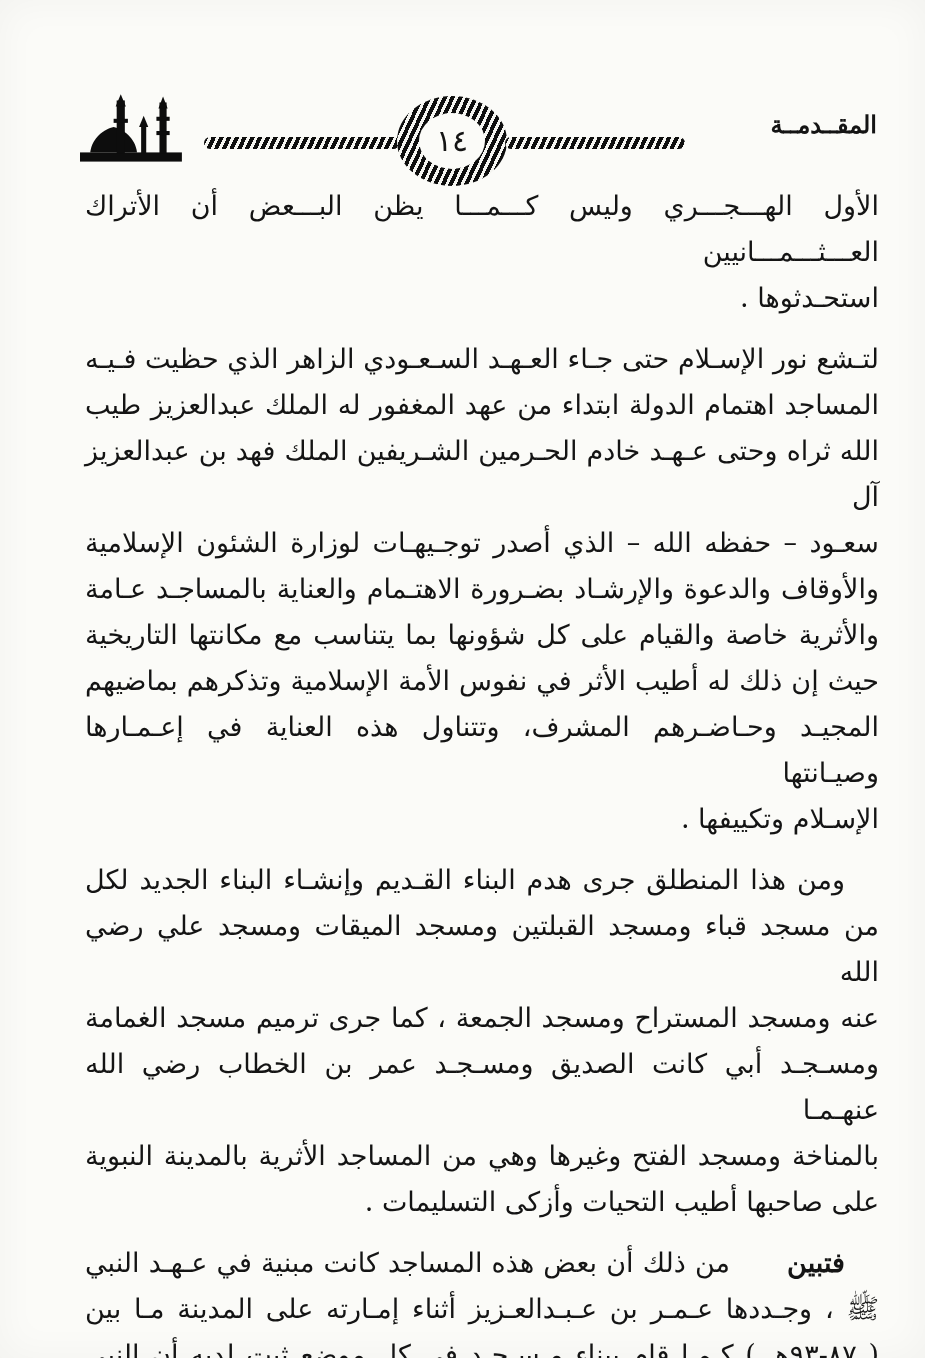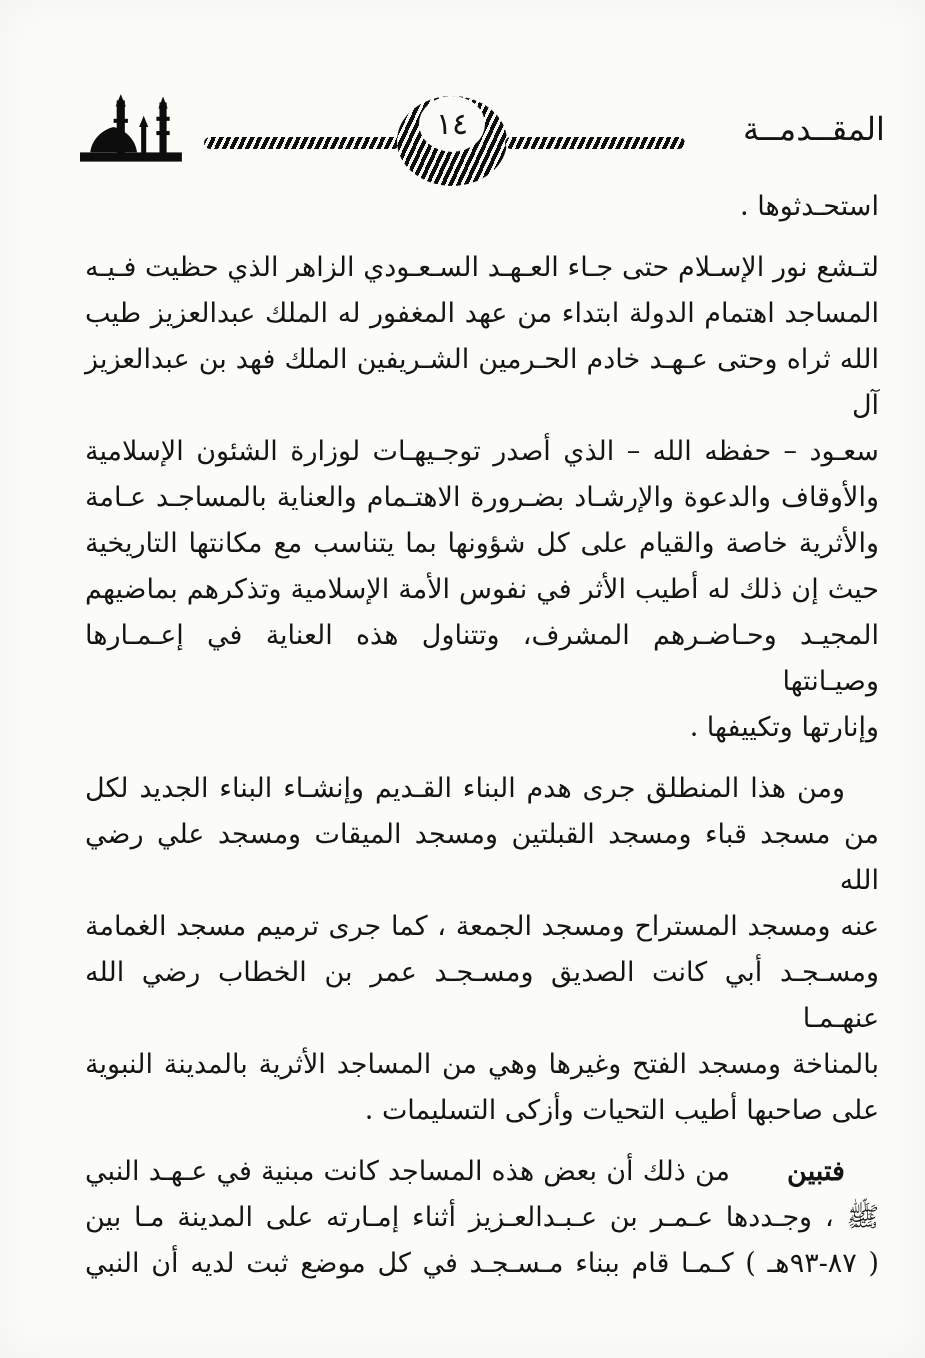--- a/index.html
+++ b/index.html
@@ -20,30 +20,30 @@
   .rope{
     position:absolute;top:137px;height:12px;border-radius:6px;
     background:repeating-linear-gradient(115deg,#0e0e0e 0 4px,#f5f5f1 4px 7px);
   }
   .rope-left{left:204px;width:196px;}
   .rope-right{left:505px;width:180px;}
   .page-badge{
     position:absolute;left:397px;top:96px;width:110px;height:90px;
     border-radius:50%;
     background:repeating-linear-gradient(115deg,#0e0e0e 0 4px,#f5f5f1 4px 7px);
-    display:flex;justify-content:center;
+    display:flex;align-items:center;justify-content:center;
   }
   .page-badge-inner{
     width:66px;height:56px;border-radius:50%;background:#fbfbf8;
     display:flex;align-items:center;justify-content:center;
     font-size:30px;line-height:1;direction:rtl;
   }
   .section-title{
-    position:absolute;right:40px;top:110px;
-    font-size:32px;font-weight:normal;direction:rtl;
+    position:absolute;right:48px;top:110px;
+    font-size:24px;font-weight:bold;direction:rtl;
     letter-spacing:0;
   }
   
   .text-block{
     position:absolute;top:183px;left:85px;right:46px;
     direction:rtl;
   }
   .paragraph{margin:0 0 15px 0;}
   .text-line{
     font-size:27px;
@@ -84,32 +84,33 @@
       <div class="page-badge-inner">١٤</div>
     </div>
 
     <div class="rope rope-right"></div>
 
     <div class="section-title">المقــدمــة</div>
   </div>
 
   <div class="text-block">
       <div class="paragraph">
+        <div class="text-line">الأول الهـــجـــري وليس كـــمـــا يظن البـــعض أن الأتراك العـــثـــمـــانيين</div>
         <div class="text-line last">استحـدثوها .</div>
       </div>
       <div class="paragraph">
         <div class="text-line">لتـشع نور الإسـلام حتى جـاء العـهـد السـعـودي الزاهر الذي حظيت فـيـه</div>
         <div class="text-line">المساجد اهتمام الدولة ابتداء من عهد المغفور له الملك عبدالعزيز طيب</div>
         <div class="text-line">الله ثراه وحتى عـهـد خادم الحـرمين الشـريفين الملك فهد بن عبدالعزيز آل</div>
         <div class="text-line">سعـود – حفظه الله – الذي أصدر توجـيهـات لوزارة الشئون الإسلامية</div>
         <div class="text-line">والأوقاف والدعوة والإرشـاد بضـرورة الاهتـمام والعناية بالمساجـد عـامة</div>
         <div class="text-line">والأثرية خاصة والقيام على كل شؤونها بما يتناسب مع مكانتها التاريخية</div>
         <div class="text-line">حيث إن ذلك له أطيب الأثر في نفوس الأمة الإسلامية وتذكرهم بماضيهم</div>
         <div class="text-line">المجيـد وحـاضـرهم المشرف، وتتناول هذه العناية في إعـمـارها وصيـانتها</div>
-        <div class="text-line last">وإنارتها وتكييفها .</div>
+        <div class="text-line last">الإسـلام وتكييفها .</div>
       </div>
       <div class="paragraph">
         <div class="text-line indent">ومن هذا المنطلق جرى هدم البناء القـديم وإنشـاء البناء الجديد لكل</div>
         <div class="text-line">من مسجد قباء ومسجد القبلتين ومسجد الميقات ومسجد علي رضي الله</div>
         <div class="text-line">عنه ومسجد المستراح ومسجد الجمعة ، كما جرى ترميم مسجد الغمامة</div>
         <div class="text-line">ومسـجـد أبي كانت الصديق ومسـجـد عمر بن الخطاب رضي الله عنهـمـا</div>
         <div class="text-line">بالمناخة ومسجد الفتح وغيرها وهي من المساجد الأثرية بالمدينة النبوية</div>
         <div class="text-line last">على صاحبها أطيب التحيات وأزكى التسليمات .</div>
       </div>
       <div class="paragraph">

